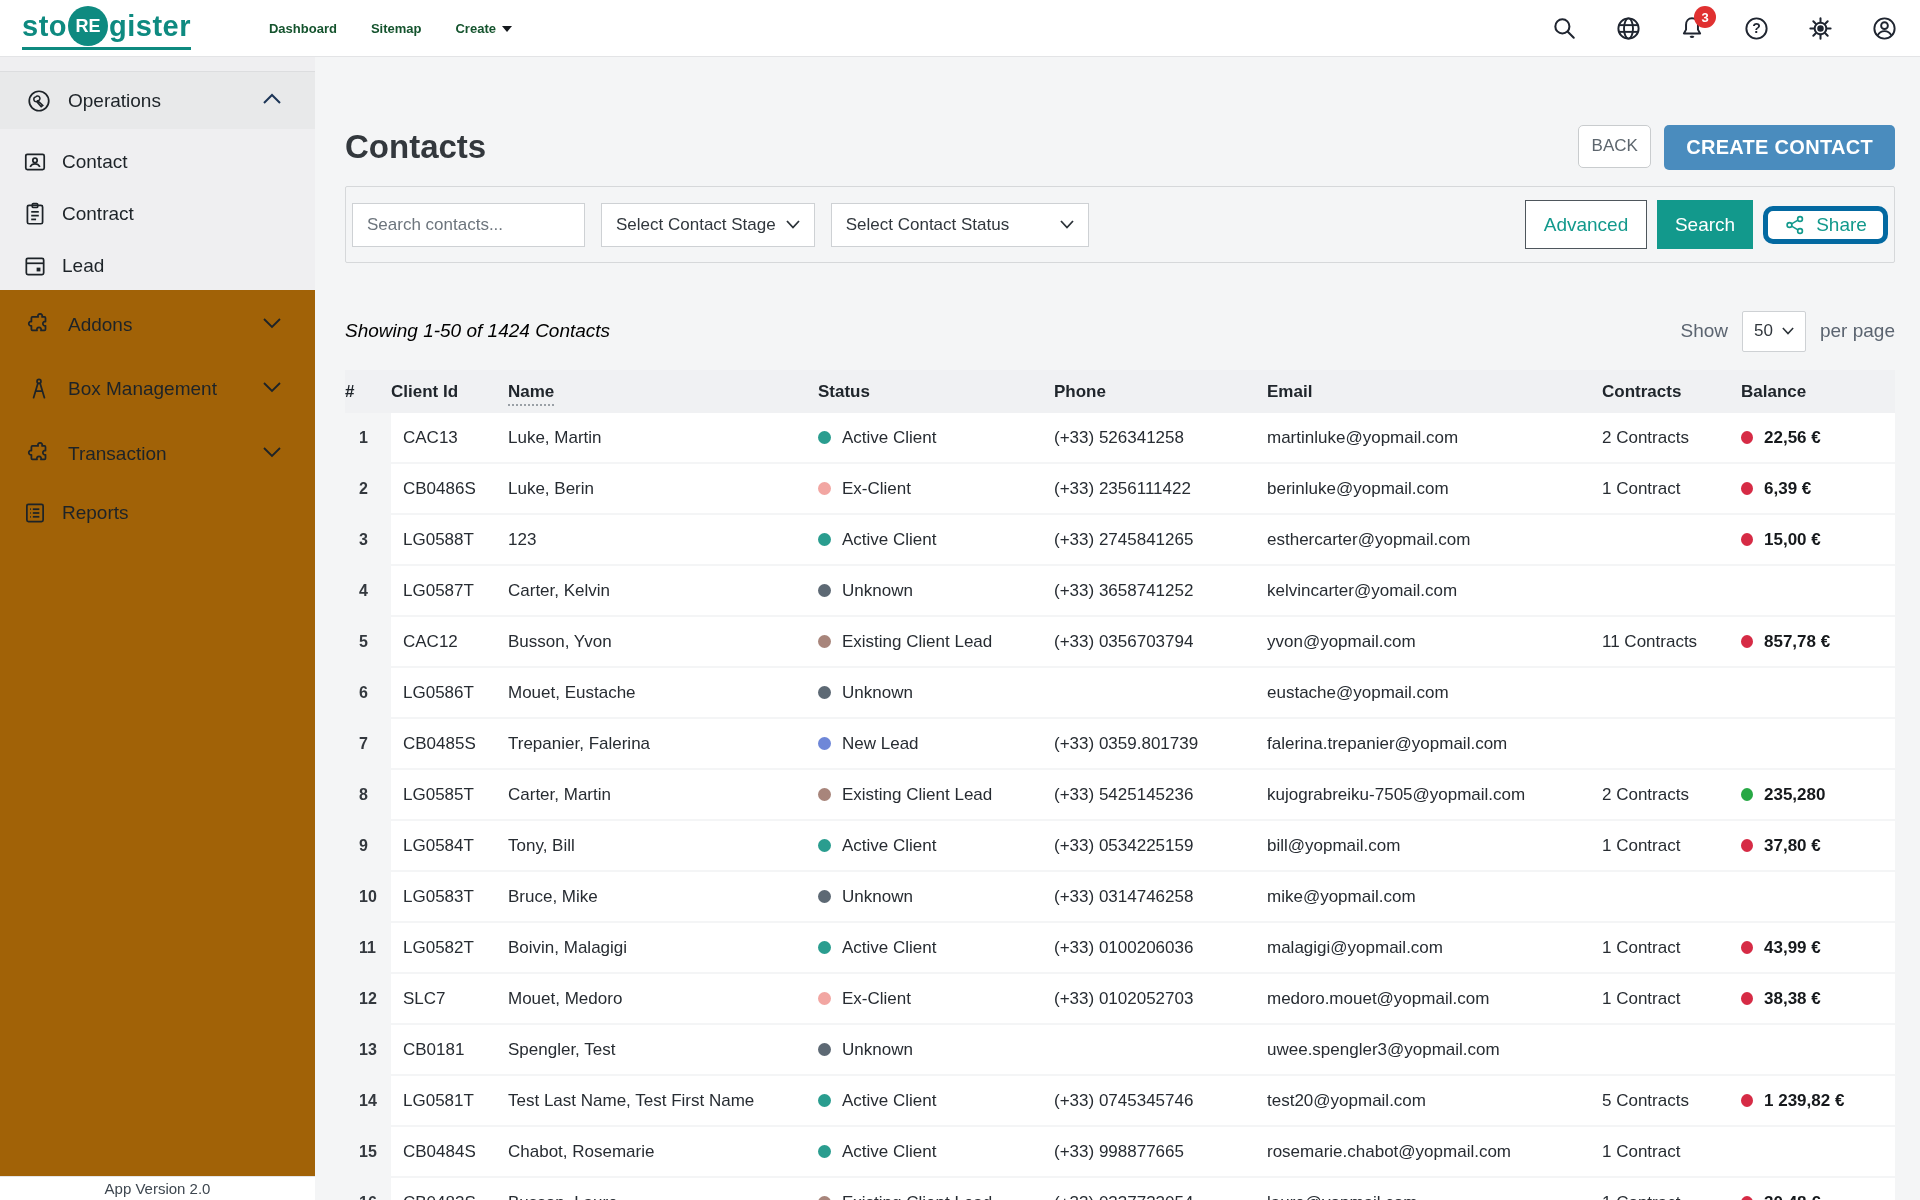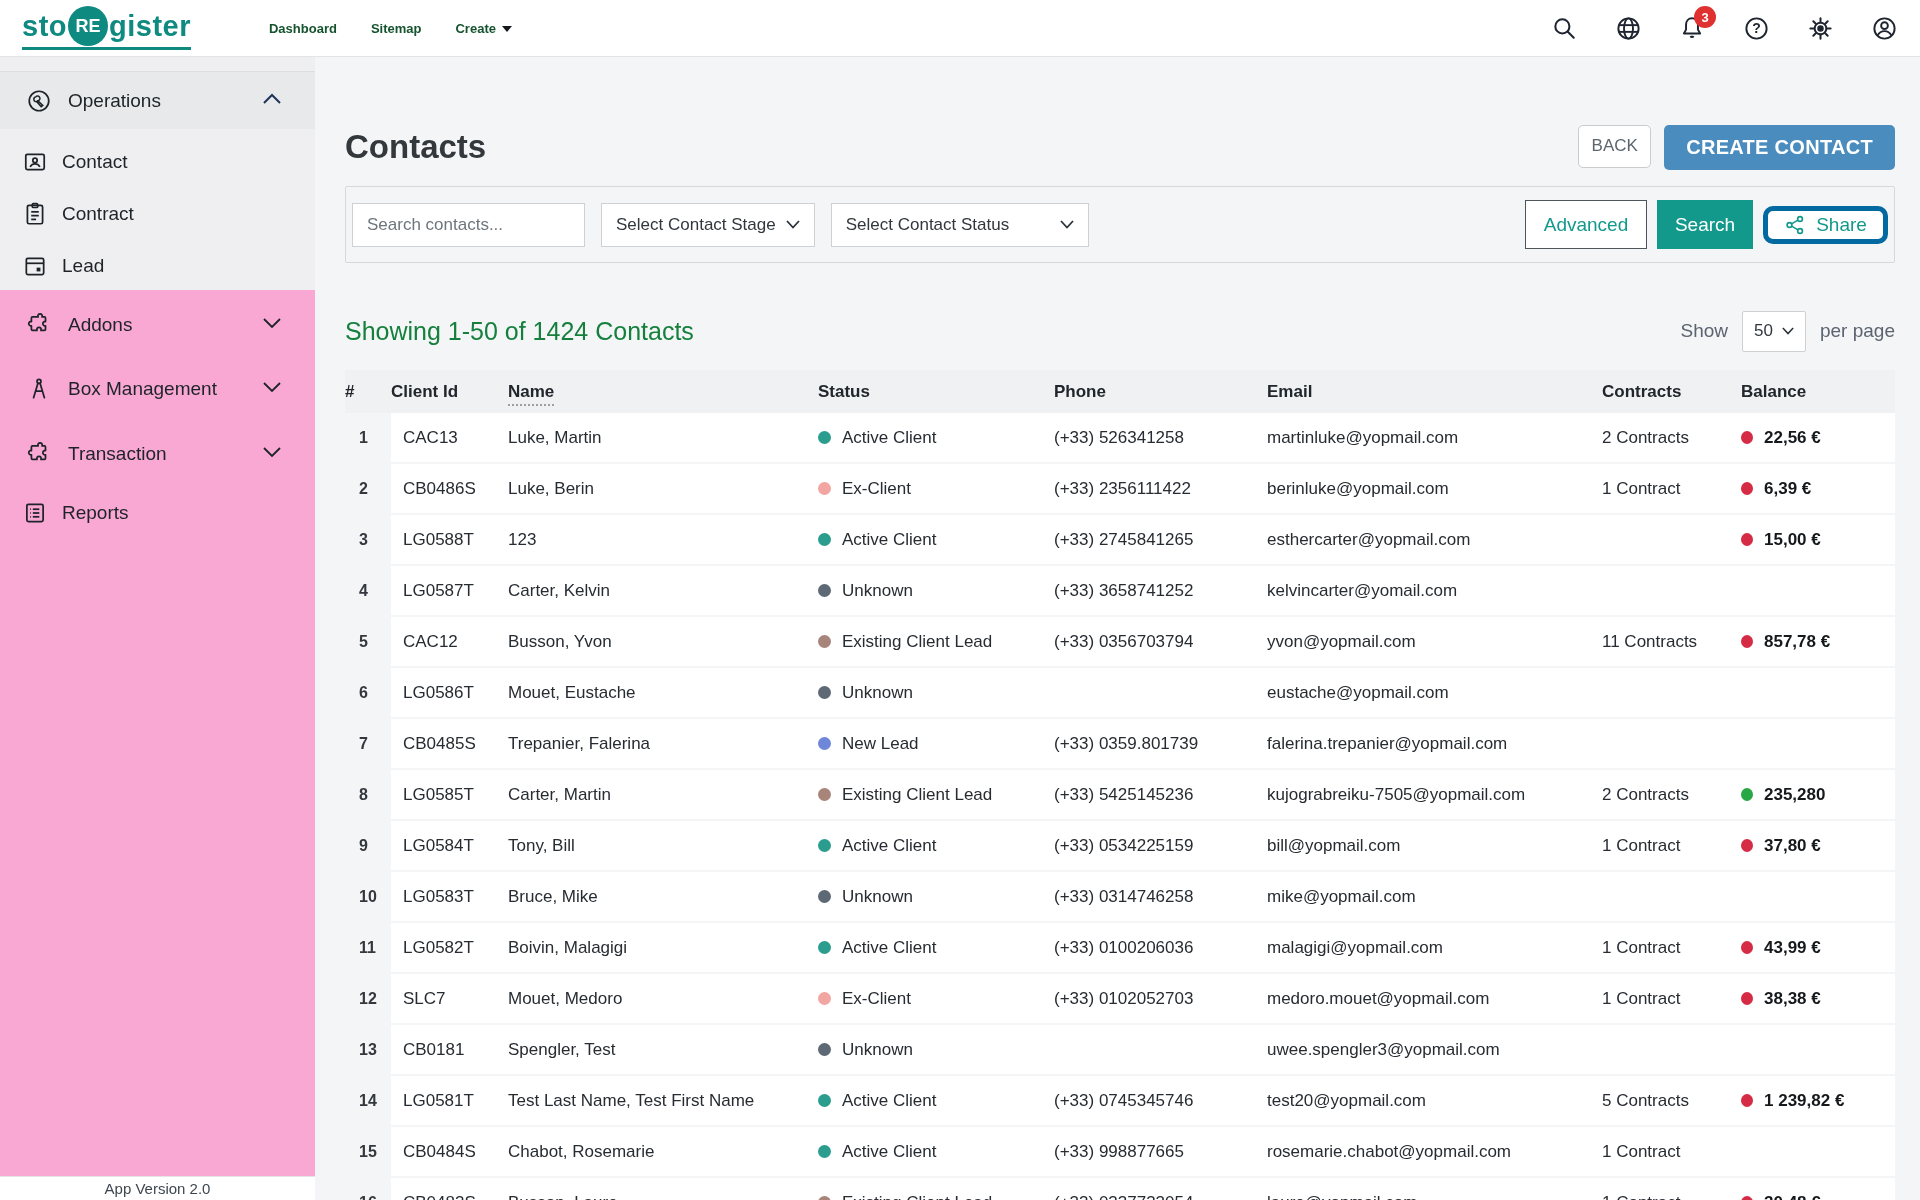--- a/index.html
+++ b/index.html
@@ -18,21 +18,21 @@
   .topnav { display:flex; gap:34px; margin-left:78px; }
   .topnav .nav-item { font-size:13px; font-weight:600; color:#14532d; cursor:pointer; display:flex; align-items:center; gap:6px; }
   .caret-down { width:0; height:0; border-left:5px solid transparent; border-right:5px solid transparent; border-top:6px solid #15191d; margin-top:2px; }
   .top-icons { margin-left:auto; margin-right:22px; display:flex; align-items:center; gap:36px; }
   .icon-btn { position:relative; width:28px; height:28px; cursor:pointer; display:flex; align-items:center; justify-content:center; }
   .icon-btn svg { stroke:#1f2530; }
   .badge { position:absolute; top:-8px; right:-10px; min-width:22px; height:22px; border-radius:11px; background:#e03131;
            color:#fff; font-size:13px; font-weight:700; display:flex; align-items:center; justify-content:center; padding:0 5px; }
 
   
-  .sidebar { position:absolute; top:57px; left:0; width:315px; height:1143px; background:#f9a8d4; z-index:4; }
+  .sidebar { position:absolute; top:57px; left:0; width:315px; height:1143px; background:#a16207; z-index:4; }
   .side-gray { position:absolute; top:0; left:0; width:315px; height:233px; background:#efeff1; }
   .side-item { position:absolute; left:0; width:315px; height:52px; display:flex; align-items:center; cursor:pointer; }
   .side-item .s-icon { position:absolute; left:26px; width:26px; height:26px; }
   .side-item .s-label { position:absolute; left:68px; font-size:19px; color:#1d2328; }
   .side-item .chev { position:absolute; right:32px; }
   .si-operations { top:14px; height:58px; background:#e8e9ea; border-top:1px solid #dcdddf; }
   .si-contact   { top:79px; }
   .si-contract  { top:131px; }
   .si-lead      { top:183px; }
   .si-addons    { top:242px; }
@@ -61,21 +61,21 @@
   .f-select.wide { width:258px; } .f-select.wide .spacer { flex:1; }
   .f-right { margin-left:auto; display:flex; align-items:center; gap:10px; }
   .btn-advanced { width:122px; height:49px; background:#fff; border:1px solid #4e565c; color:var(--teal-btn,#12998c);
               font-size:19px; display:flex; align-items:center; justify-content:center; cursor:pointer; }
   .btn-search { width:96px; height:49px; background:var(--teal-btn,#12998c); border:none; color:#fff; font-size:19px;
               display:flex; align-items:center; justify-content:center; cursor:pointer; }
   .btn-share { width:125px; height:38px; background:#fff; border:5px solid #0369a1; border-radius:10px; color:var(--teal-btn,#12998c);
               font-size:19px; display:flex; align-items:center; justify-content:center; gap:10px; cursor:pointer; }
 
   .list-meta { position:absolute; top:252px; left:30px; right:25px; height:44px; display:flex; align-items:center; }
-  .showing { font-size:25px; color:#15803d; }
+  .showing { font-size:19px; color:#000000;font-style:italic; }
   .meta-right { margin-left:auto; display:flex; align-items:center; gap:14px; font-size:19px; color:#5b6470; }
   .pp-select { width:64px; height:41px; background:#fff; border:1px solid #ced1d4; border-radius:2px; color:#31373d;
                display:flex; align-items:center; justify-content:center; gap:9px; font-size:17px; cursor:pointer; }
 
   
   .table { position:absolute; top:313px; left:30px; right:25px; }
   .trow { display:grid; grid-template-columns:46px 117px 310px 236px 213px 335px 139px 1fr; align-items:center; }
   .thead { height:43px; background:#f0f1f3; font-weight:700; font-size:17px; color:#20262c; }
   .thead .cell { padding-left:0; }
   .cell-num { padding-left:14px; }

